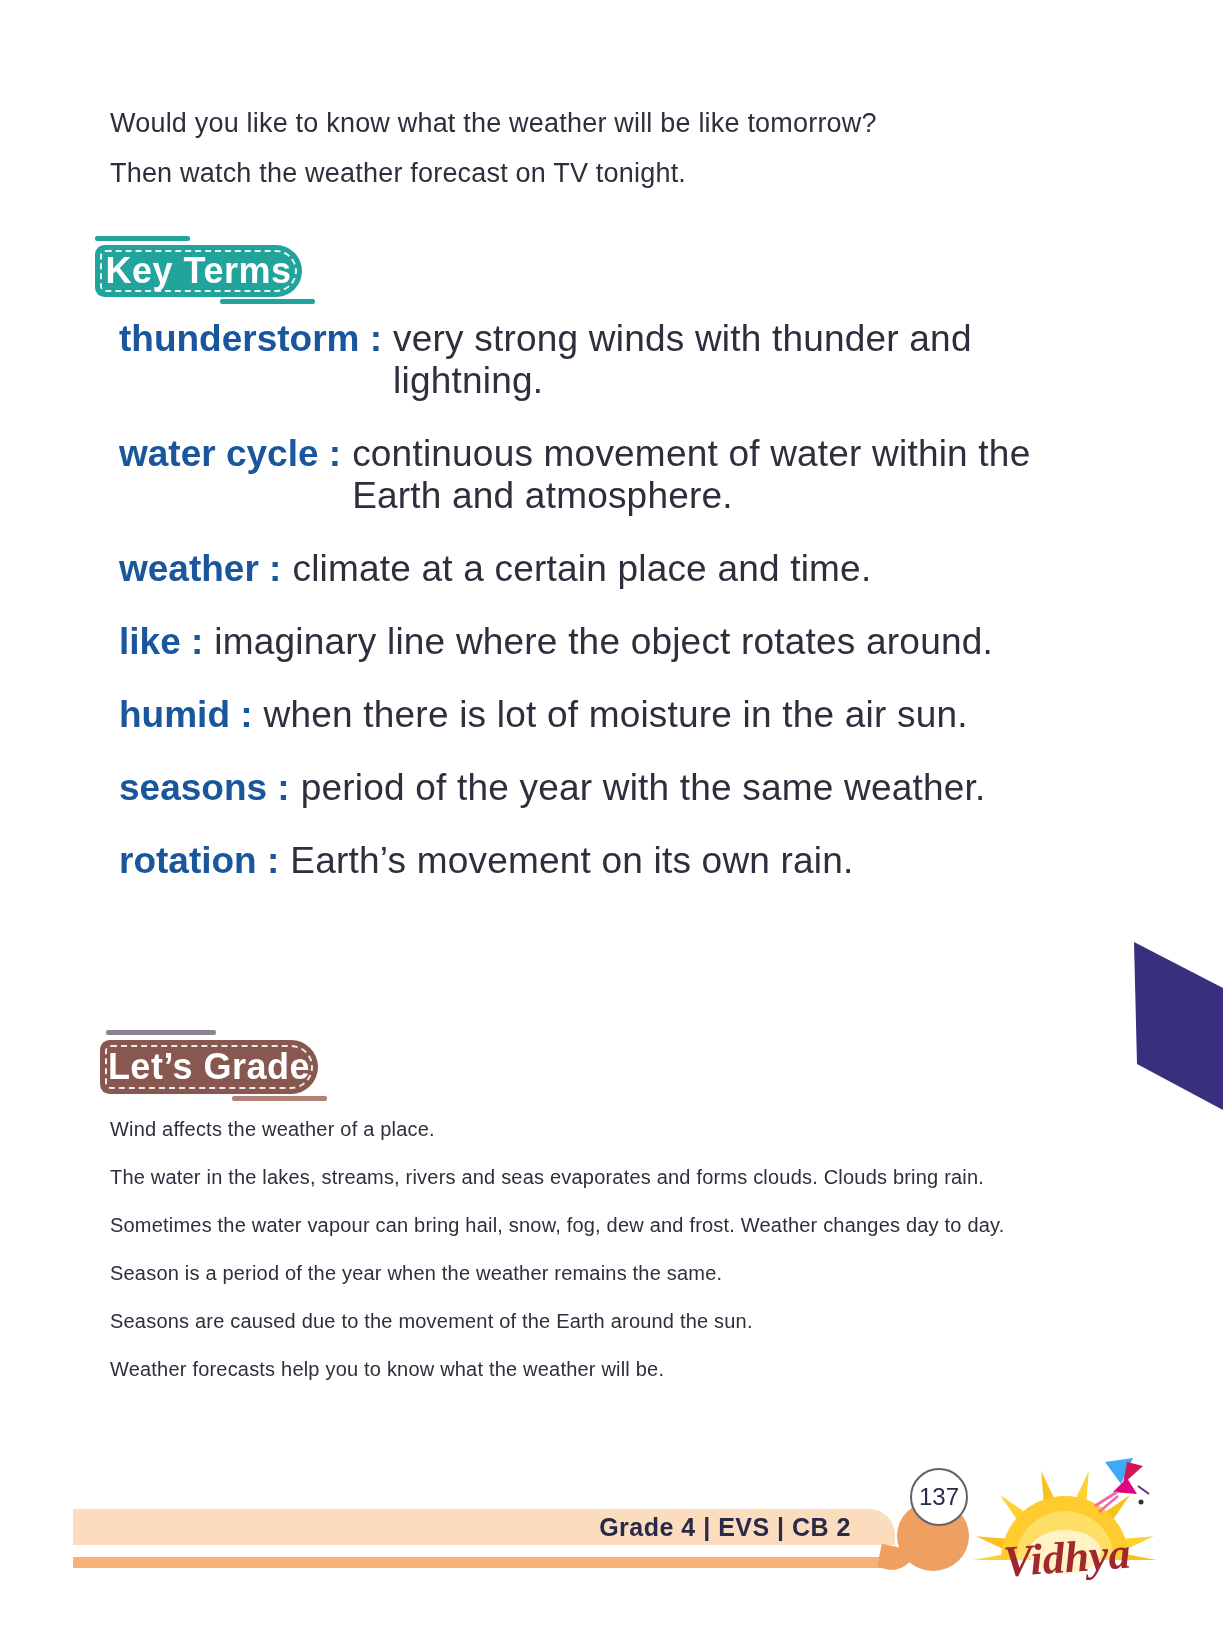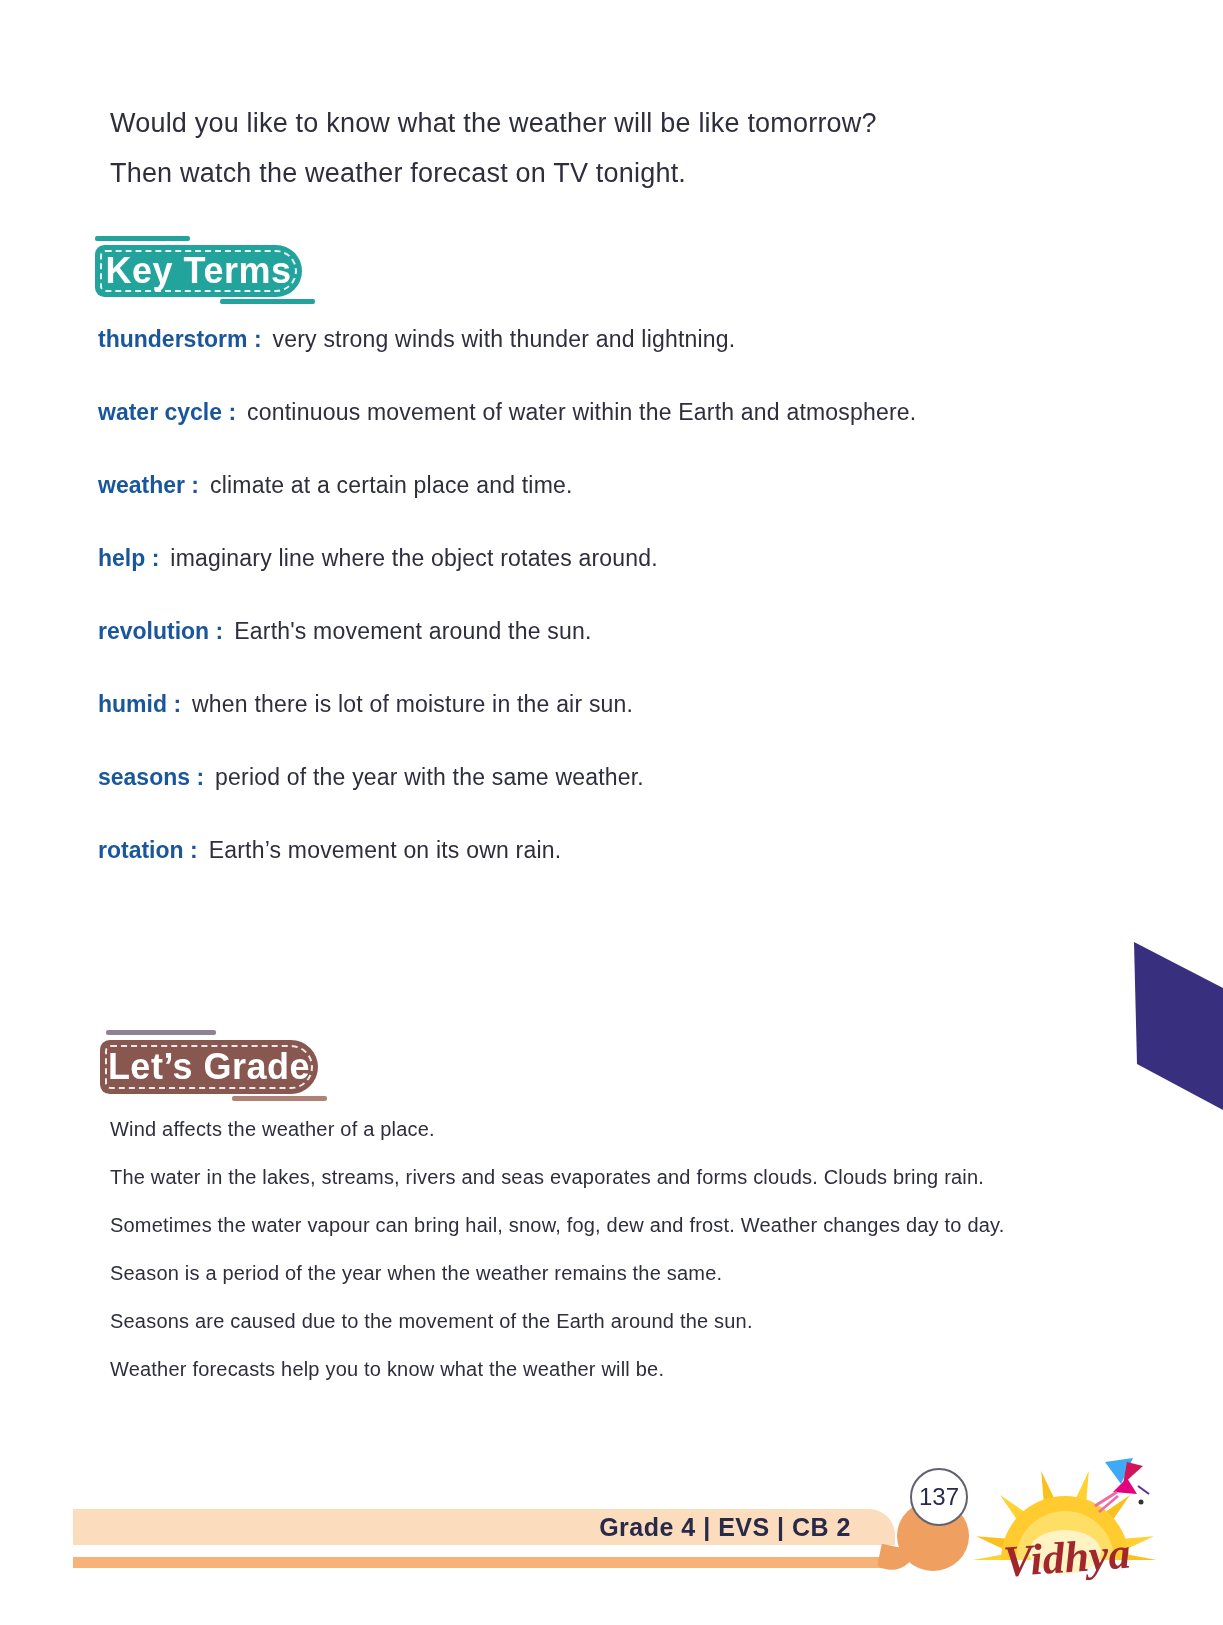--- a/index.html
+++ b/index.html
@@ -31,21 +31,21 @@
   .badge-brown { left:100px; top:1040px; width:218px; height:54px; background:#875750; border-radius:10px 28px 28px 10px; }
 
   .accent { position:absolute; height:5px; border-radius:2px; }
   .kt-top    { left:95px;  top:236px;  width:95px;  background:#22a39c; }
   .kt-bottom { left:220px; top:299px;  width:95px;  background:#22a39c; }
   .lr-top    { left:106px; top:1030px; width:110px; background:#8e8390; }
   .lr-bottom { left:232px; top:1096px; width:95px;  background:#b08276; }
 
   
   .terms { position:absolute; left:98px; top:318px; width:944px; }
-  .term-item { display:flex; align-items:baseline; font-size:23px; line-height:42px; margin-bottom:31px; }
+  .term-item { display:flex; align-items:baseline; font-size:37px; line-height:42px; margin-bottom:31px;margin-left:21px; }
   .term-item .term { font-weight:700; color:#19569b; white-space:nowrap; margin-right:11px; }
   .term-item .def  { color:#2e2e3c; flex:1; letter-spacing:0.2px; }
 
   
   .recap { position:absolute; left:110px; top:1105px; width:930px; }
   .recap p { font-size:20px; line-height:48px; color:#2e2e3c; letter-spacing:0.2px; }
 
   
   .footer-bar {
     position:absolute; left:73px; top:1509px; width:822px; height:36px;
@@ -102,26 +102,22 @@
     </div>
     <div class="term-item">
       <span class="term">water cycle :</span>
       <span class="def">continuous movement of water within the Earth and atmosphere.</span>
     </div>
     <div class="term-item">
       <span class="term">weather :</span>
       <span class="def">climate at a certain place and time.</span>
     </div>
     <div class="term-item">
-      <span class="term">help :</span>
+      <span class="term">like :</span>
       <span class="def">imaginary line where the object rotates around.</span>
-    </div>
-    <div class="term-item">
-      <span class="term">revolution :</span>
-      <span class="def">Earth's movement around the sun.</span>
     </div>
     <div class="term-item">
       <span class="term">humid :</span>
       <span class="def">when there is lot of moisture in the air sun.</span>
     </div>
     <div class="term-item">
       <span class="term">seasons :</span>
       <span class="def">period of the year with the same weather.</span>
     </div>
     <div class="term-item">

